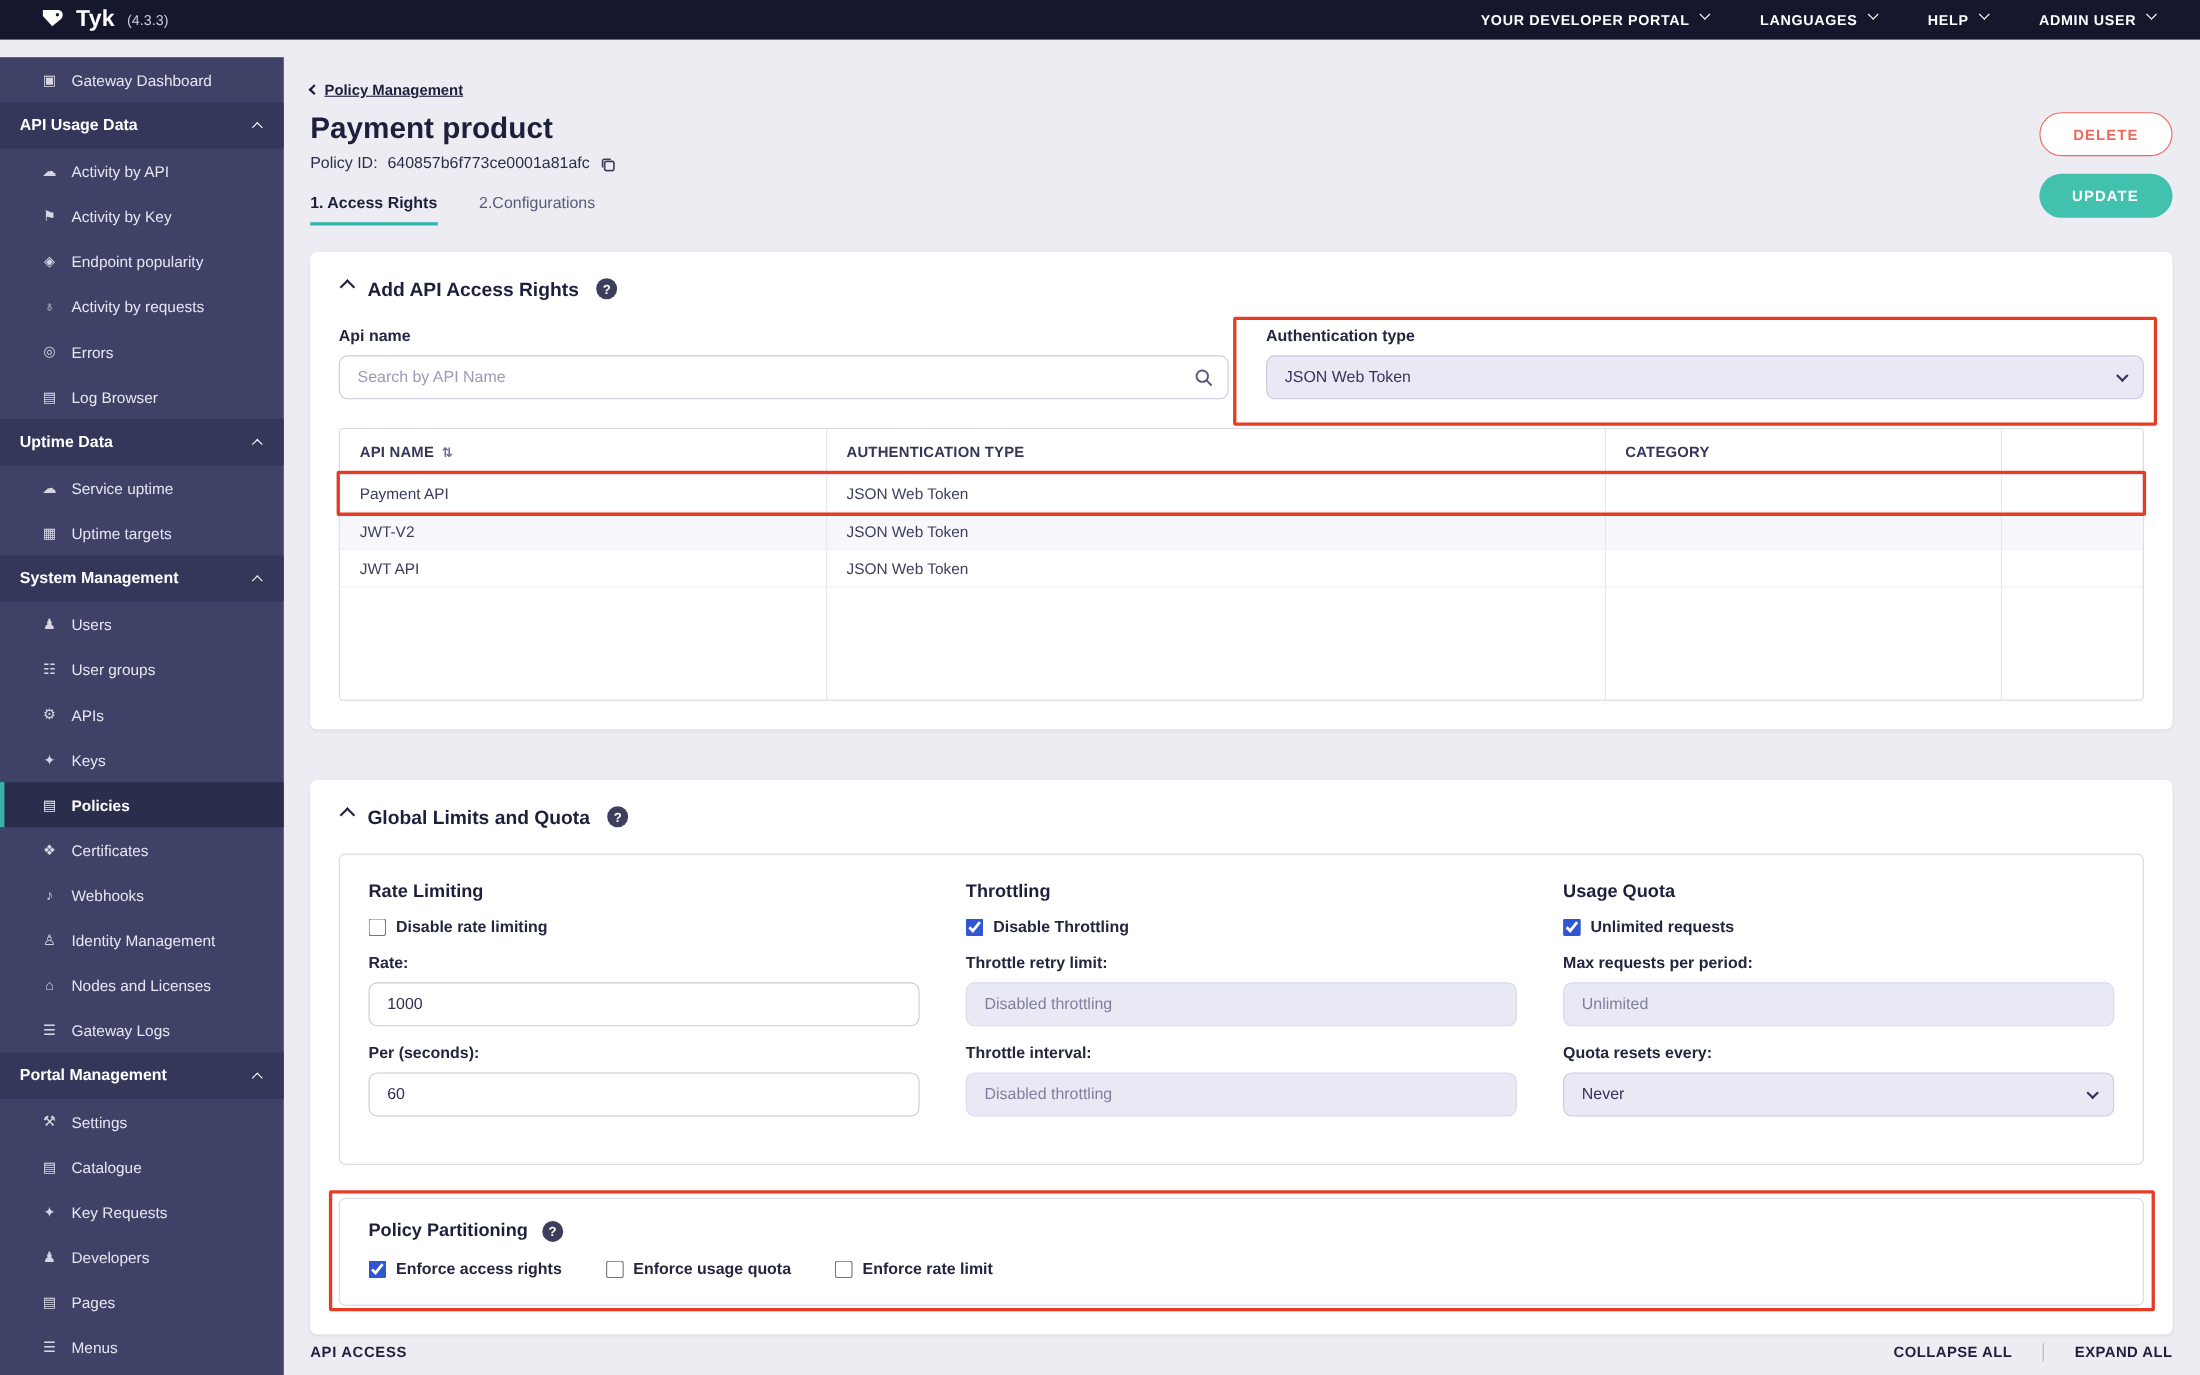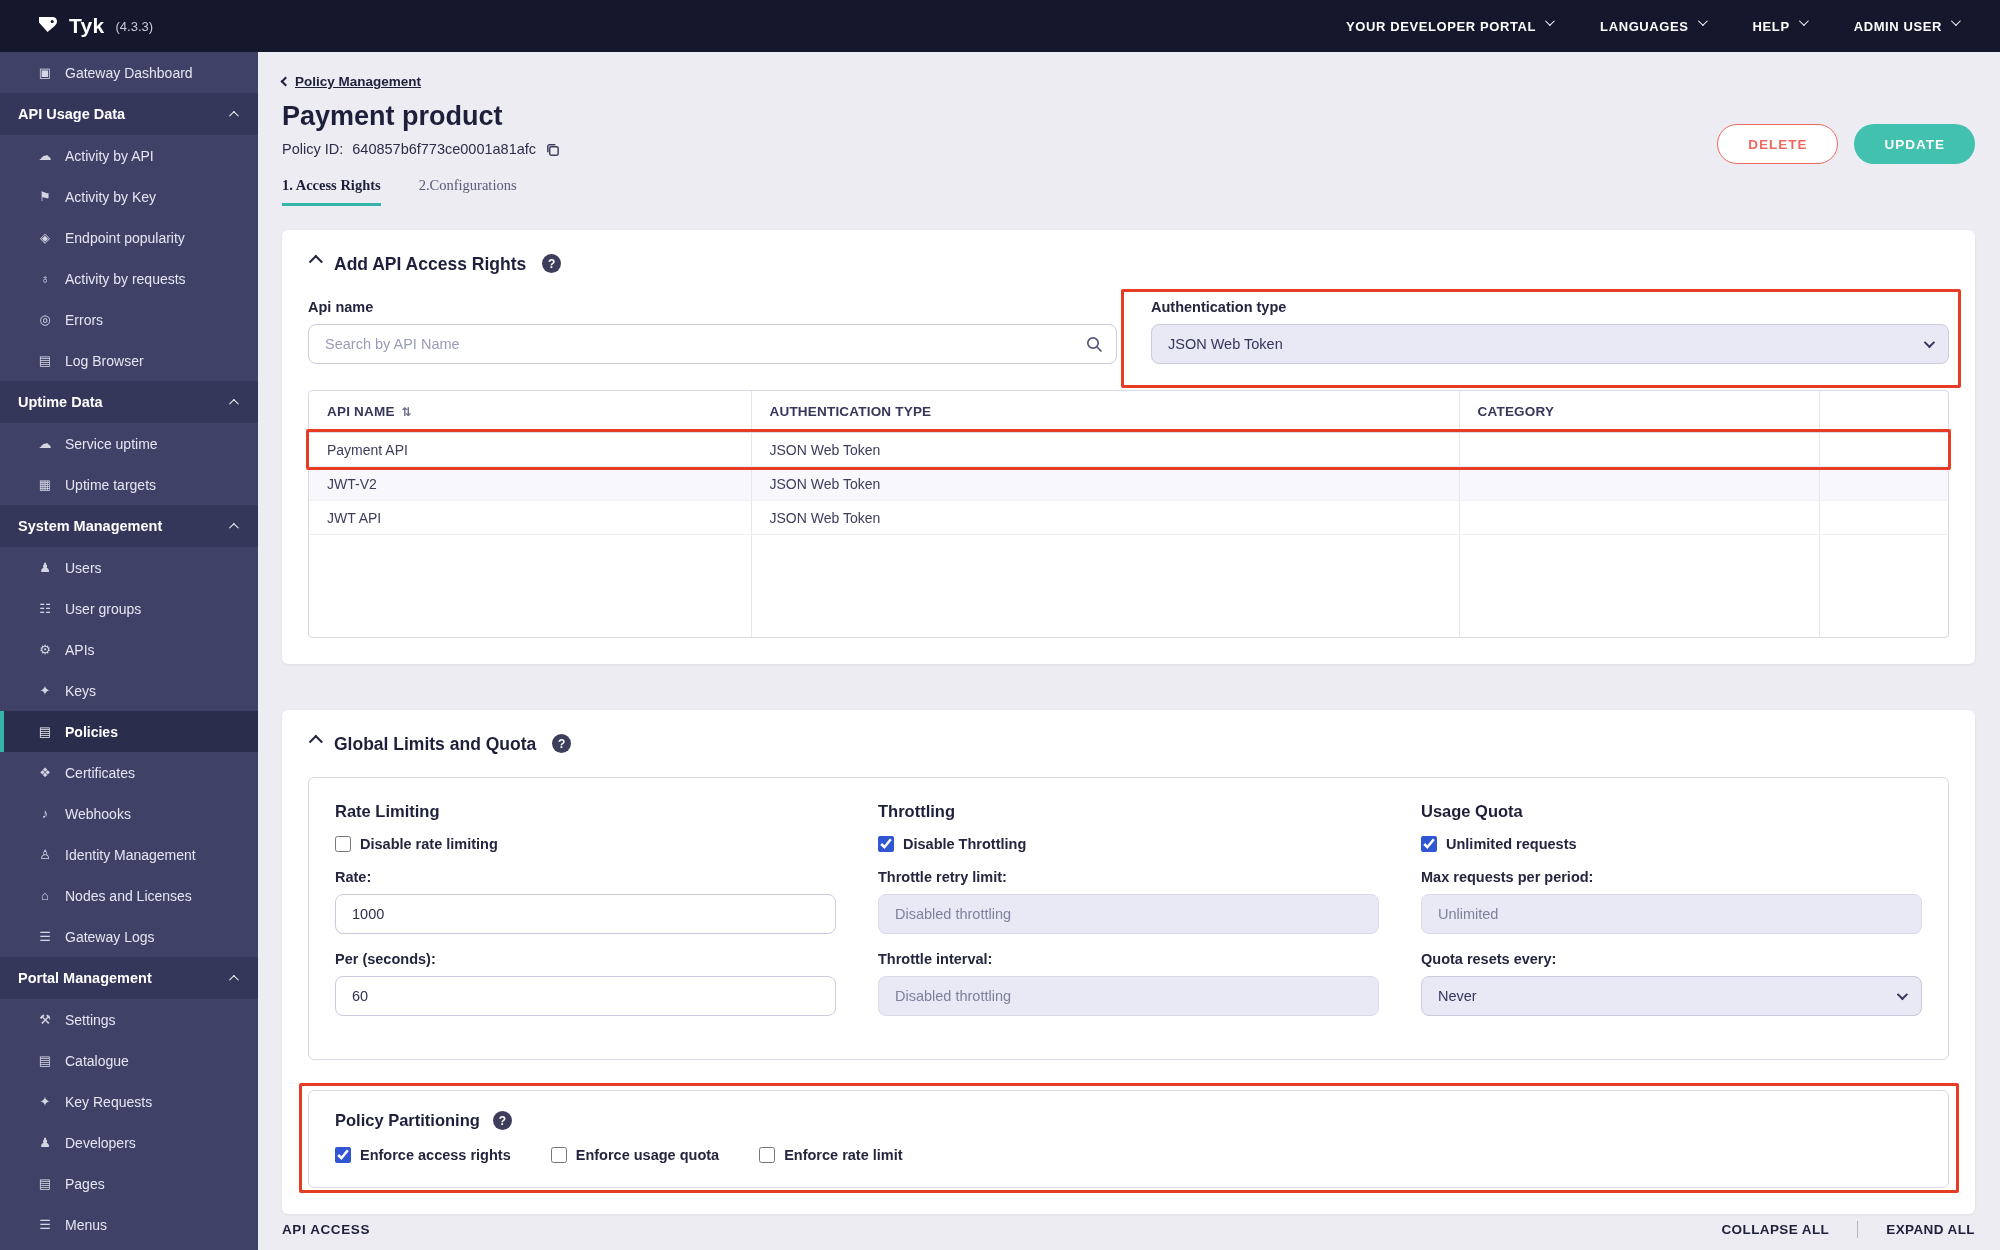--- a/index.html
+++ b/index.html
@@ -3,21 +3,21 @@
 <meta charset="utf-8">
 <style>
   * { box-sizing: border-box; }
   html,body { margin:0; padding:0; }
   body {
     width:2000px; height:1250px; position:relative; overflow:hidden;
     font-family:"Liberation Sans","DejaVu Sans",sans-serif;
     background:#ececf2; color:#24253f;
   }
   
-  .topbar { position:absolute; top:0; left:0; right:0; height:52px; background:#15172d;
+  .topbar { position:absolute; top:0; left:0; right:0; height:36px; background:#15172d;
     display:flex; align-items:center; color:#fff; z-index:10; }
   .logo { display:flex; align-items:center; gap:9px; padding-left:36px; cursor:pointer; }
   .logo-text { font-size:21px; font-weight:700; letter-spacing:.3px; }
   .version { font-size:13px; color:#c9c9d8; margin-left:2px; }
   .top-menus { margin-left:auto; margin-right:42px; display:flex; align-items:center; gap:48px; }
   .top-menu { display:flex; align-items:flex-start; gap:9px; font-size:13px; font-weight:700;
     letter-spacing:.6px; cursor:pointer; white-space:nowrap; }
   
   .chev { display:inline-block; border-style:solid; border-color:currentColor; }
   .chev-down { width:7px; height:7px; border-width:0 1.7px 1.7px 0; transform:rotate(45deg) translateY(-2px); }
@@ -35,27 +35,27 @@
   .sb-section .chev-up { width:7px; height:7px; border-width:1.8px 1.8px 0 0; }
   
   .main { position:absolute; top:52px; left:258px; right:0; bottom:0; padding:22px 25px 16px 24px; }
   .breadcrumb { font-size:13.5px; font-weight:700; color:#1e1f3b; display:flex; align-items:center; gap:6px; cursor:pointer; }
   .breadcrumb .bc-text { text-decoration:underline; }
   .bc-chev { display:inline-block; width:7px; height:7px; border-style:solid; border-color:#1e1f3b;
     border-width:2px 0 0 2px; transform:rotate(-45deg); }
   .page-head { position:relative; }
   .page-title { font-size:27px; font-weight:700; color:#1e1f3b; margin:12px 0 9px; }
   .policy-id { font-size:14.5px; color:#2c2d49; display:flex; align-items:center; gap:9px; }
-  .head-buttons { position:absolute; right:0; top:50px; display:flex; gap:16px; }
+  .head-buttons { position:absolute; right:0; top:28px; display:flex; gap:16px;flex-direction:column; }
   .btn { height:40px; border-radius:20px; padding:0 30px; font-size:13.5px; font-weight:700;
     letter-spacing:1px; display:inline-flex; align-items:center; cursor:pointer; font-family:inherit; }
   .btn-delete { background:#fff; border:1px solid #ee6a60; color:#ee6a60; }
   .btn-update { background:#41c1ae; border:none; color:#fff; }
   .tabs { display:flex; gap:38px; margin-top:20px; font-size:14.5px; }
-  .tab { padding-bottom:9px; color:#595a78; cursor:pointer; border-bottom:3px solid transparent;font-family:Liberation Serif, serif; }
+  .tab { padding-bottom:9px; color:#595a78; cursor:pointer; border-bottom:3px solid transparent; }
   .tab.active { color:#1e1f3b; font-weight:700; border-bottom-color:#35b5a7; }
   
   .card { background:#fff; border-radius:6px; padding:24px 26px 26px; margin-top:24px;
     box-shadow:0 1px 3px rgba(25,25,60,.07); }
   .card2 { margin-top:46px; }
   .card-head { display:flex; align-items:flex-start; gap:16px; }
   .card-title { font-size:17.5px; font-weight:700; color:#1e1f3b; }
   .help { width:19px; height:19px; border-radius:50%; background:#3c3e5c; color:#fff; font-size:12px;
     font-weight:700; display:inline-flex; align-items:center; justify-content:center; cursor:pointer; flex:0 0 auto; }
   

